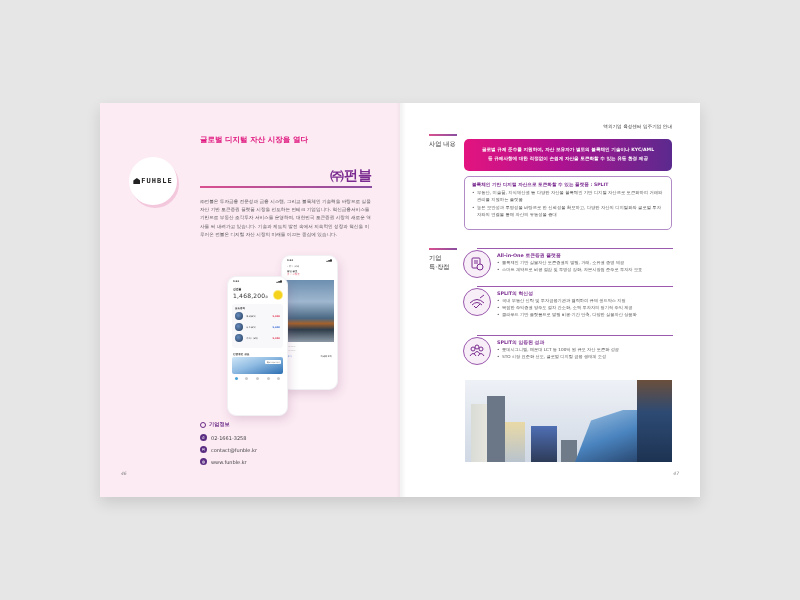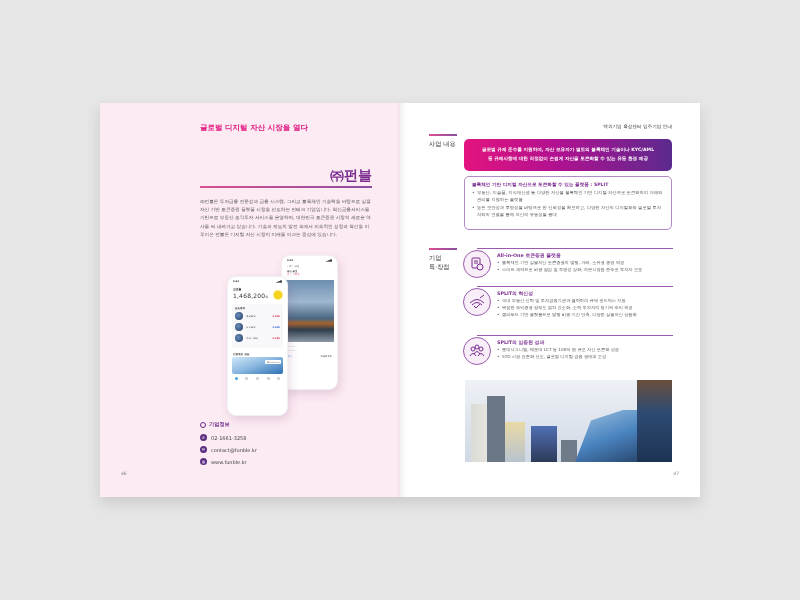--- a/index.html
+++ b/index.html
@@ -9,21 +9,21 @@
   .spread { position: absolute; left: 100px; top: 103px; width: 600px; height: 394px; box-shadow: 0 6px 14px rgba(0,0,0,0.12); }
   .page-left { position: absolute; left: 0; top: 0; width: 300px; height: 394px; background: #fcebf3; }
   .page-right { position: absolute; left: 300px; top: 0; width: 300px; height: 394px; background: #ffffff; }
   .spine { position: absolute; left: 296px; top: 0; width: 10px; height: 394px; background: linear-gradient(90deg, rgba(0,0,0,0.0), rgba(0,0,0,0.05), rgba(0,0,0,0.0)); pointer-events:none; }
 
   
   .logo-circle { position: absolute; left: 29px; top: 54px; width: 48px; height: 48px; border-radius: 50%; background: #fff; box-shadow: 2px 3px 0 #f3c8dc; display:flex; align-items:center; justify-content:center; }
   .logo-text { font-size: 7px; font-weight: bold; letter-spacing: 1px; color: #222; font-family: "DejaVu Sans Mono", monospace; }
   .logo-text .house { display:inline-block; width:7px; height:6px; background:#222; margin-right:1px; vertical-align:-1px; clip-path: polygon(50% 0, 100% 40%, 100% 100%, 0 100%, 0 40%); }
 
-  .l-tagline { position: absolute; left: 100px; top: 20px; font-size: 7.5px; font-weight: bold; color: #e0157d; }
+  .l-tagline { position: absolute; left: 100px; top: 32px; font-size: 7.5px; font-weight: bold; color: #e0157d; }
   .l-company { position: absolute; right: 28px; top: 64px; font-size: 14px; font-weight: bold; color: #7a2b8f; }
   .l-rule { position: absolute; left: 100px; top: 83px; width: 172px; height: 2px; background: linear-gradient(90deg, #d9508f, #8a4fa0); }
   .l-desc { position: absolute; left: 100px; top: 95px; width: 172px; font-size: 4.6px; line-height: 8.2px; color: #555; }
 
   
   .phone { position: absolute; border-radius: 9px; background: #fff; box-shadow: 2px 4px 10px rgba(120,60,110,0.18); overflow: hidden; border: 1.5px solid #f1f1f4; }
   .phone-back { left: 181px; top: 152px; width: 57px; height: 135px; }
   .phone-front { left: 127px; top: 173px; width: 61px; height: 140px; }
   .ph-status { display:flex; justify-content:space-between; font-size:2.5px; color:#333; padding:3px 5px 0; font-weight:bold; }
   .ph-small { font-size: 2.4px; color: #444; padding: 0 5px; }
@@ -77,20 +77,23 @@
   .r-photo { position: absolute; left: 65px; top: 277px; width: 207px; height: 82px; overflow: hidden;
     background: linear-gradient(180deg, #eef1f6 0%, #e2e7ef 40%, #cfd8e4 100%); }
   .bldg { position: absolute; bottom: 0; }
 </style>
 </head>
 <body>
 
 <div class="spread">
 
   <div class="page-left">
+    <div class="logo-circle">
+      <span class="logo-text"><span class="house"></span><span>FUHBLE</span></span>
+    </div>
 
     <div class="l-tagline">글로벌 디지털 자산 시장을 열다</div>
     <div class="l-company">㈜펀블</div>
     <div class="l-rule"></div>
     <div class="l-desc">㈜펀블은 투자금융 전문성과 금융 시스템, 그리고 블록체인 기술력을 바탕으로 실물 자산 기반 토큰증권 플랫폼 시장을 선도하는 핀테크 기업입니다. 혁신금융서비스를 기반으로 부동산 조각투자 서비스를 운영하며, 대한민국 토큰증권 시장의 새로운 역사를 써 내려가고 있습니다. 기술과 제도의 발전 속에서 지속적인 성장과 혁신을 이루어온 펀블은 디지털 자산 시장의 미래를 이끄는 중심에 있습니다.</div>
 
     <div class="phone phone-back">
       <div class="ph-status">
           <span>9:41</span>
           <span>▂▄▆</span>

